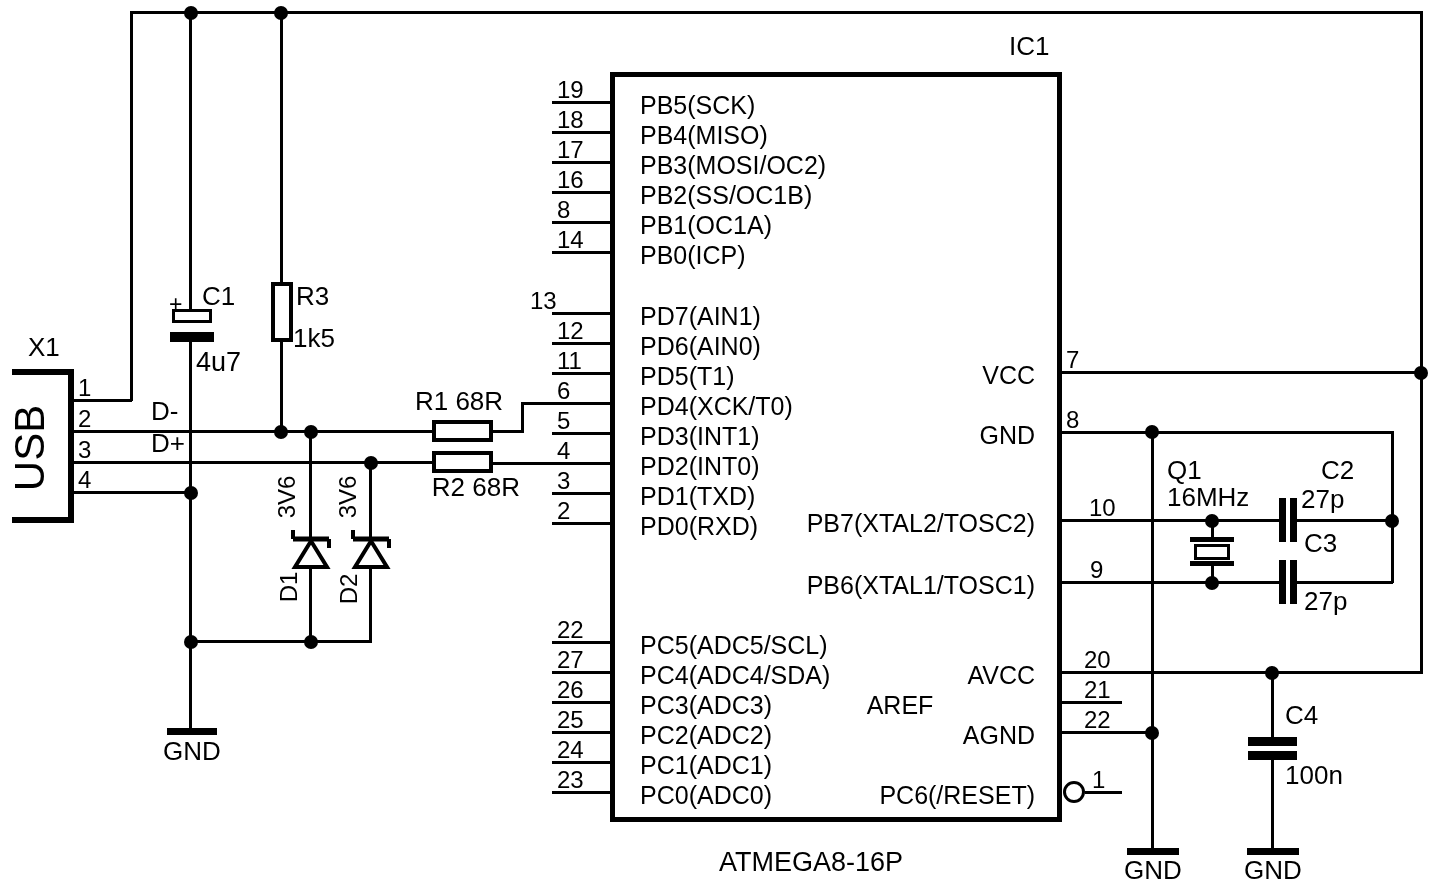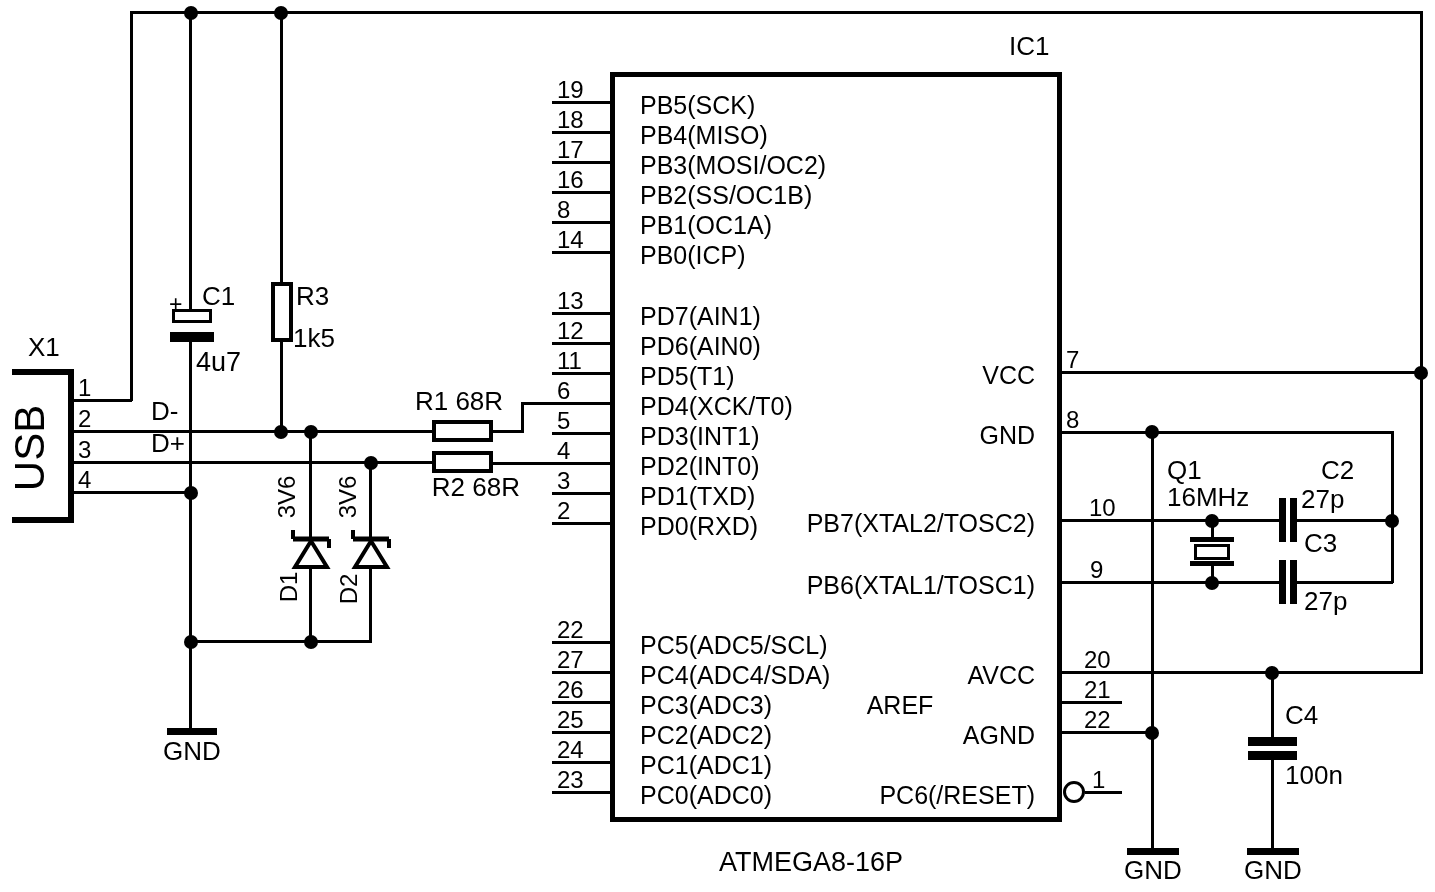--- a/index.html
+++ b/index.html
@@ -152,21 +152,21 @@
     <div class="wire" style="left: 552px; top: 191px; width: 62px; height: 3px;"></div>
     <div class="num" style="left: 557px; top: 168px;">16</div>
     <div class="lbl" style="left: 640px; top: 182px;">PB2(SS/OC1B)</div>
     <div class="wire" style="left: 552px; top: 221px; width: 62px; height: 3px;"></div>
     <div class="num" style="left: 557px; top: 198px;">8</div>
     <div class="lbl" style="left: 640px; top: 212px;">PB1(OC1A)</div>
     <div class="wire" style="left: 552px; top: 251px; width: 62px; height: 3px;"></div>
     <div class="num" style="left: 557px; top: 228px;">14</div>
     <div class="lbl" style="left: 640px; top: 242px;">PB0(ICP)</div>
     <div class="wire" style="left: 552px; top: 312px; width: 62px; height: 3px;"></div>
-    <div class="num" style="left: 557px; top: 289px; text-align: right;">13</div>
+    <div class="num" style="left: 530px; top: 289px; text-align: right;">13</div>
     <div class="lbl" style="left: 640px; top: 303px;">PD7(AIN1)</div>
     <div class="wire" style="left: 552px; top: 342px; width: 62px; height: 3px;"></div>
     <div class="num" style="left: 557px; top: 319px;">12</div>
     <div class="lbl" style="left: 640px; top: 333px;">PD6(AIN0)</div>
     <div class="wire" style="left: 552px; top: 372px; width: 62px; height: 3px;"></div>
     <div class="num" style="left: 557px; top: 349px;">11</div>
     <div class="lbl" style="left: 640px; top: 363px;">PD5(T1)</div>
     <div class="wire" style="left: 523px; top: 402px; width: 91px; height: 3px;"></div>
     <div class="num" style="left: 557px; top: 379px;">6</div>
     <div class="lbl" style="left: 640px; top: 393px;">PD4(XCK/T0)</div>

